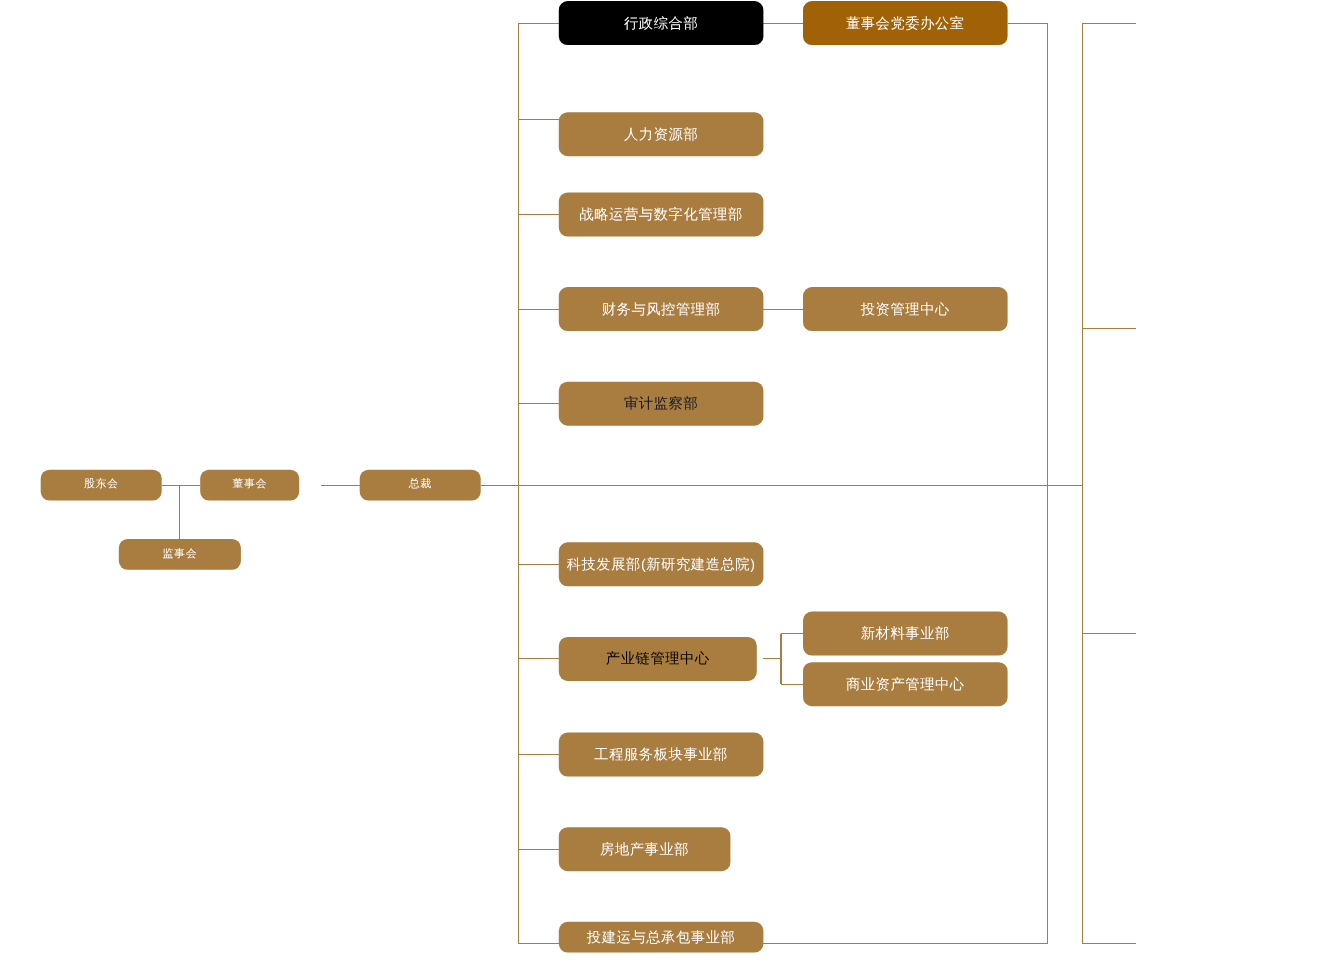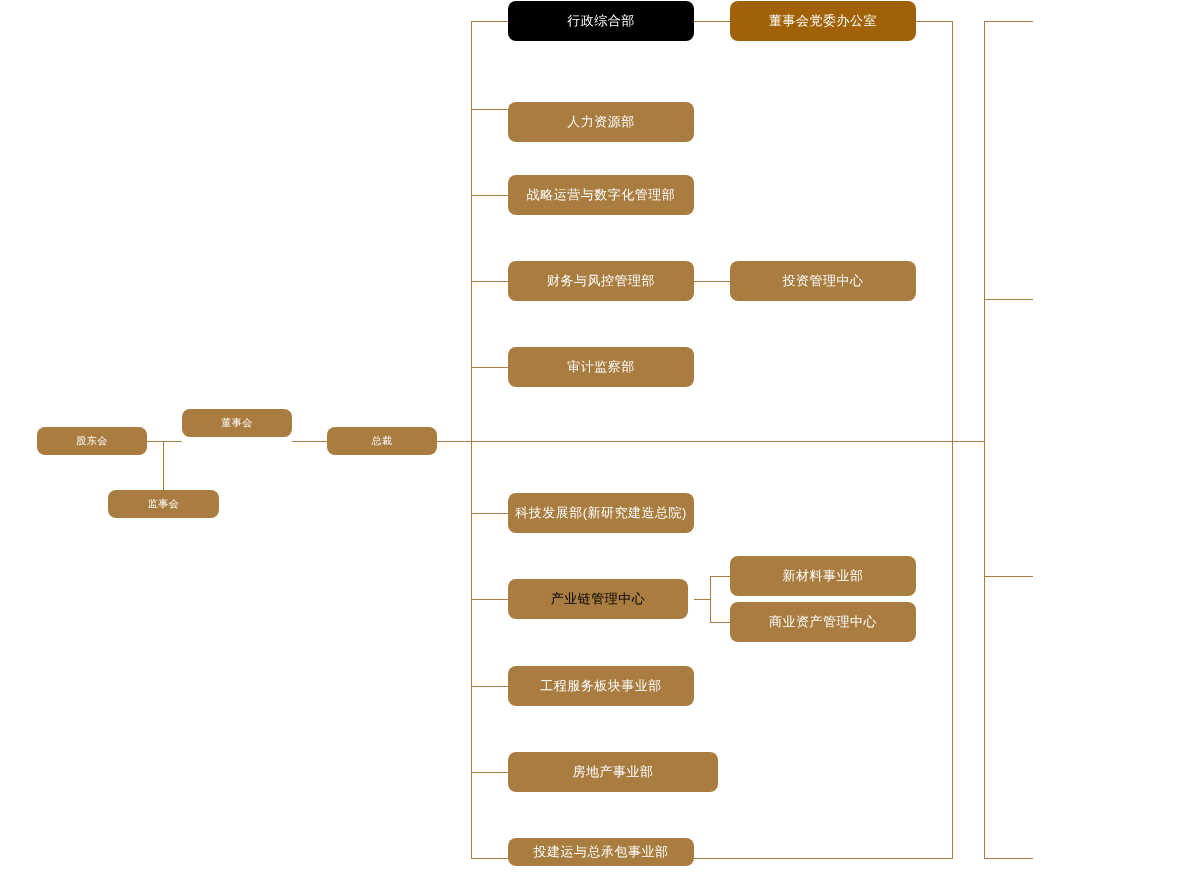--- a/index.html
+++ b/index.html
@@ -92,21 +92,21 @@
       <path d="M984 299 L1033 299"></path>
       <path d="M984 576 L1033 576"></path>
       <path d="M984 858 L1033 858"></path>
     </g>
   </svg>
 
   <div id="node-layer">
       <div class="node-box lvl-root" style="left: 37px; top: 427px; width: 110px; height: 28px; background: rgb(169, 124, 64); color: rgb(255, 255, 255); border-radius: 8px;">
         <span>股东会</span>
       </div>
-      <div class="node-box lvl-root" style="left: 182px; top: 409px; width: 110px; height: 28px; background: rgb(169, 124, 64); color: rgb(255, 255, 255); border-radius: 8px;">
+      <div class="node-box lvl-root" style="left: 182px; top: 427px; width: 90px; height: 28px; background: rgb(169, 124, 64); color: rgb(255, 255, 255); border-radius: 8px;">
         <span>董事会</span>
       </div>
       <div class="node-box lvl-root" style="left: 108px; top: 490px; width: 111px; height: 28px; background: rgb(169, 124, 64); color: rgb(255, 255, 255); border-radius: 8px;">
         <span>监事会</span>
       </div>
       <div class="node-box lvl-root" style="left: 327px; top: 427px; width: 110px; height: 28px; background: rgb(169, 124, 64); color: rgb(255, 255, 255); border-radius: 8px;">
         <span>总裁</span>
       </div>
       <div class="node-box lvl-dept" style="left: 508px; top: 1px; width: 186px; height: 40px; background: #000000; color: rgb(255, 255, 255); border-radius: 8px;">
         <span>行政综合部</span>
@@ -119,39 +119,39 @@
       </div>
       <div class="node-box lvl-dept" style="left: 508px; top: 175px; width: 186px; height: 40px; background: rgb(169, 124, 64); color: rgb(255, 255, 255); border-radius: 8px;">
         <span>战略运营与数字化管理部</span>
       </div>
       <div class="node-box lvl-dept" style="left: 508px; top: 261px; width: 186px; height: 40px; background: rgb(169, 124, 64); color: rgb(255, 255, 255); border-radius: 8px;">
         <span>财务与风控管理部</span>
       </div>
       <div class="node-box lvl-sub" style="left: 730px; top: 261px; width: 186px; height: 40px; background: rgb(169, 124, 64); color: rgb(255, 255, 255); border-radius: 8px;">
         <span>投资管理中心</span>
       </div>
-      <div class="node-box lvl-dept" style="left: 508px; top: 347px; width: 186px; height: 40px; background: rgb(169, 124, 64); color: #ffffff; border-radius: 8px; text-align: right;">
+      <div class="node-box lvl-dept" style="left: 508px; top: 347px; width: 186px; height: 40px; background: rgb(169, 124, 64); color: #0f172a; border-radius: 8px; text-align: right;">
         <span>审计监察部</span>
       </div>
       <div class="node-box lvl-dept" style="left: 508px; top: 493px; width: 186px; height: 40px; background: rgb(169, 124, 64); color: rgb(255, 255, 255); border-radius: 8px;">
         <span>科技发展部(新研究建造总院)</span>
       </div>
       <div class="node-box lvl-dept" style="left: 508px; top: 579px; width: 180px; height: 40px; background: rgb(169, 124, 64); color: #000000; border-radius: 8px;">
         <span>产业链管理中心</span>
       </div>
       <div class="node-box lvl-sub" style="left: 730px; top: 556px; width: 186px; height: 40px; background: rgb(169, 124, 64); color: rgb(255, 255, 255); border-radius: 8px;">
         <span>新材料事业部</span>
       </div>
       <div class="node-box lvl-sub" style="left: 730px; top: 602px; width: 186px; height: 40px; background: rgb(169, 124, 64); color: rgb(255, 255, 255); border-radius: 8px;">
         <span>商业资产管理中心</span>
       </div>
       <div class="node-box lvl-dept" style="left: 508px; top: 666px; width: 186px; height: 40px; background: rgb(169, 124, 64); color: rgb(255, 255, 255); border-radius: 8px;">
         <span>工程服务板块事业部</span>
       </div>
-      <div class="node-box lvl-dept" style="left: 508px; top: 752px; width: 210px; height: 40px; background: rgb(169, 124, 64); color: rgb(255, 255, 255); border-radius: 8px;">
+      <div class="node-box lvl-dept" style="left: 508px; top: 752px; width: 156px; height: 40px; background: rgb(169, 124, 64); color: rgb(255, 255, 255); border-radius: 8px;">
         <span>房地产事业部</span>
       </div>
       <div class="node-box lvl-dept" style="left: 508px; top: 838px; width: 186px; height: 28px; background: rgb(169, 124, 64); color: rgb(255, 255, 255); border-radius: 8px;">
         <span>投建运与总承包事业部</span>
       </div>
     </div>
 
 </div>
 
 </body></html>

